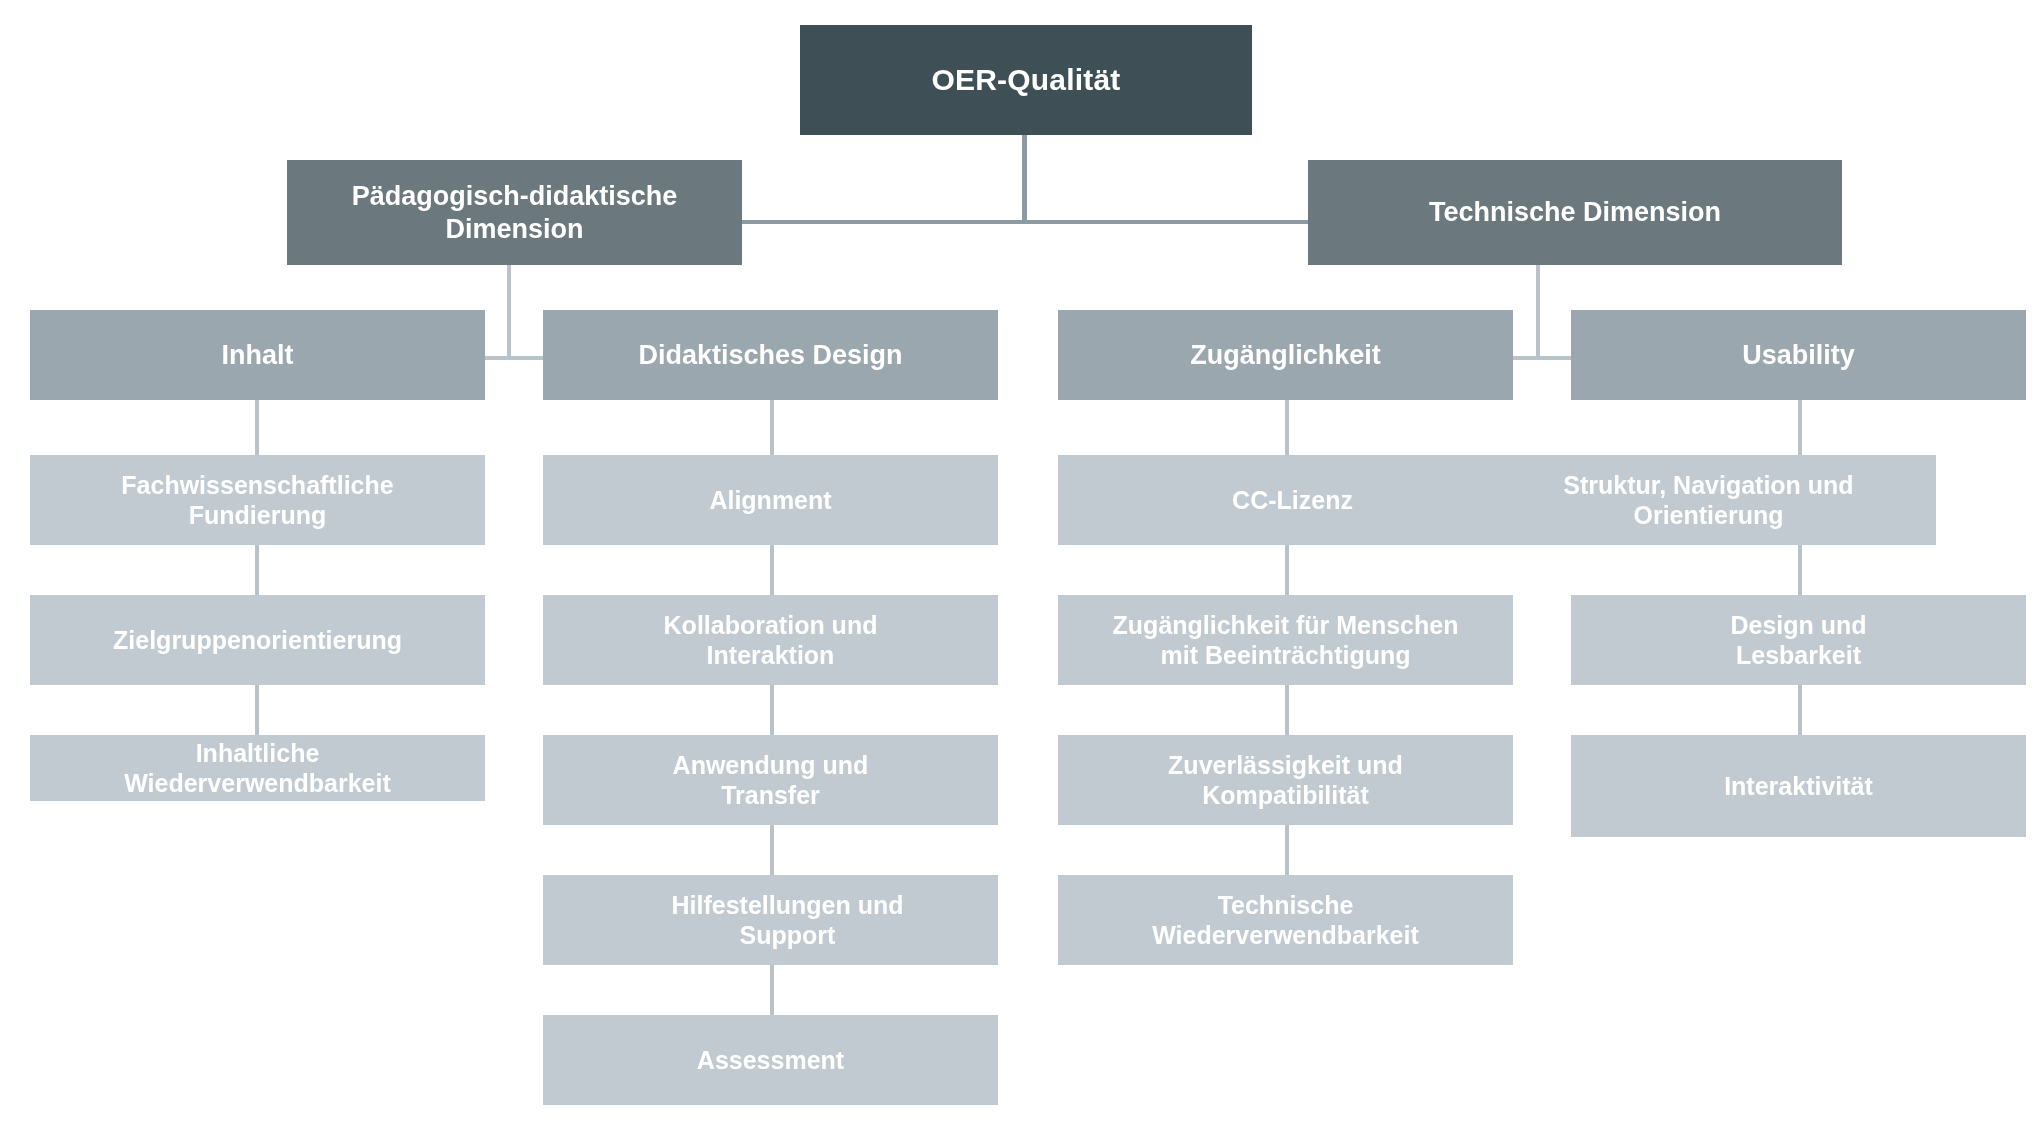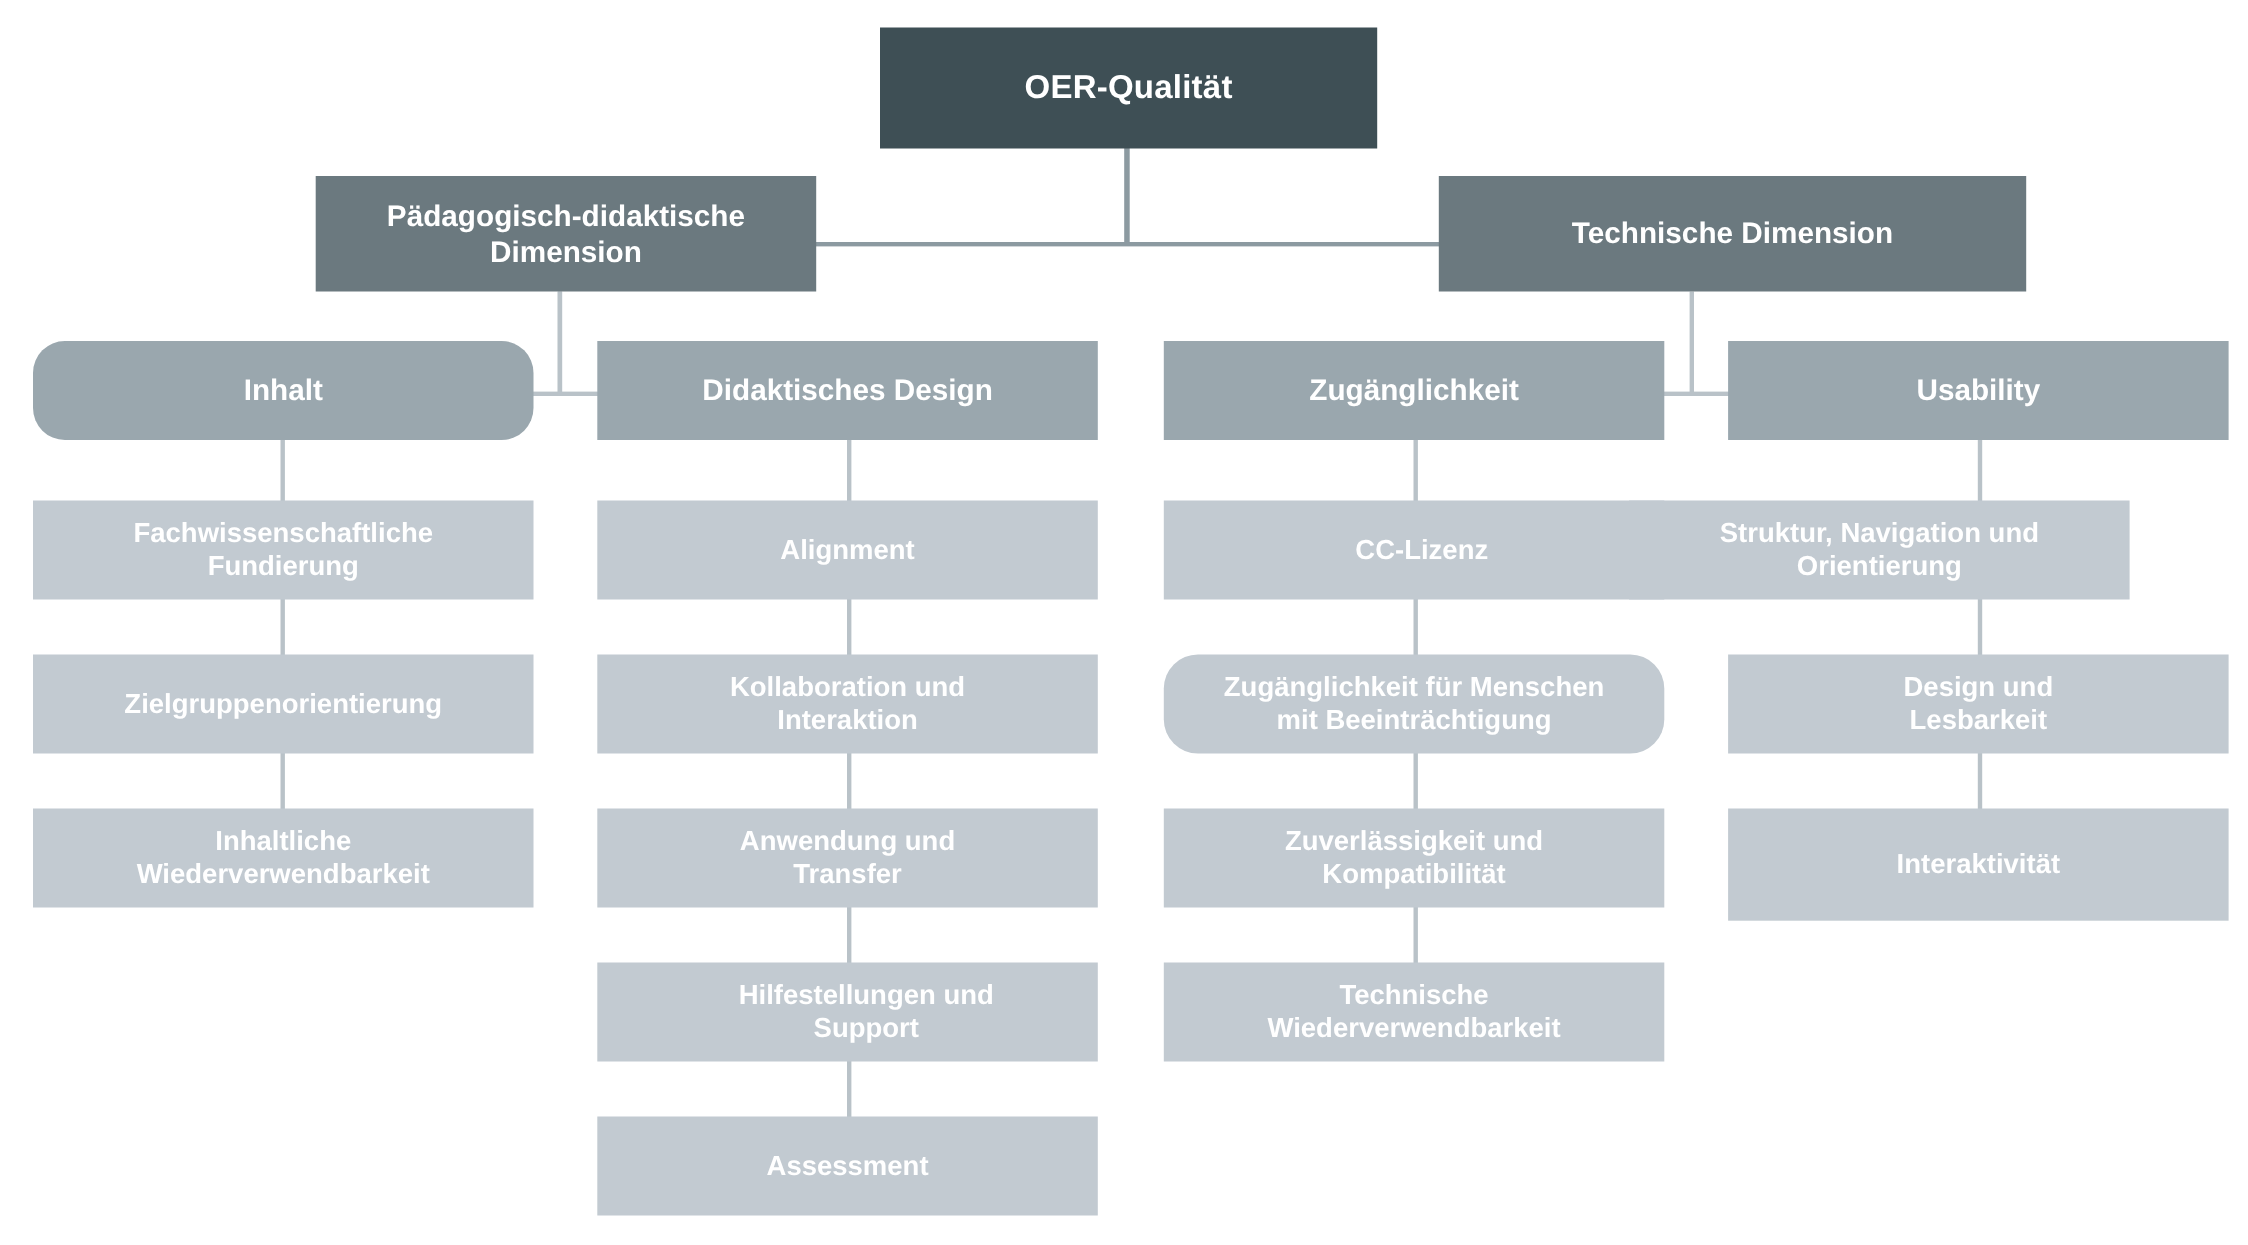--- a/index.html
+++ b/index.html
@@ -110,41 +110,41 @@
   </div>
 
   <div class="node node-dim" style="left:287px; top:160px; width:455px; height:105px;">
     <span class="label">Pädagogisch-didaktische
 Dimension</span>
   </div>
   <div class="node node-dim" style="left:1308px; top:160px; width:534px; height:105px;">
     <span class="label">Technische Dimension</span>
   </div>
 
-  <div class="node node-cat" style="left:30px; top:310px; width:455px; height:90px;border-radius:29px;">
+  <div class="node node-cat" style="left:30px; top:310px; width:455px; height:90px;">
     <span class="label">Inhalt</span>
   </div>
   <div class="node node-cat" style="left:543px; top:310px; width:455px; height:90px;">
     <span class="label">Didaktisches Design</span>
   </div>
   <div class="node node-cat" style="left:1058px; top:310px; width:455px; height:90px;">
     <span class="label">Zugänglichkeit</span>
   </div>
   <div class="node node-cat" style="left:1571px; top:310px; width:455px; height:90px;">
     <span class="label">Usability</span>
   </div>
 
   <div class="node node-leaf" style="left:30px; top:455px; width:455px; height:90px;">
     <span class="label">Fachwissenschaftliche
 Fundierung</span>
   </div>
   <div class="node node-leaf" style="left:30px; top:595px; width:455px; height:90px;">
     <span class="label">Zielgruppenorientierung</span>
   </div>
-  <div class="node node-leaf" style="left:30px; top:735px; width:455px; height:90px;justify-content:flex-end;">
+  <div class="node node-leaf" style="left:30px; top:735px; width:455px; height:66px;justify-content:flex-end;">
     <span class="label">Inhaltliche
 Wiederverwendbarkeit</span>
   </div>
 
   <div class="node node-leaf" style="left:543px; top:455px; width:455px; height:90px;">
     <span class="label">Alignment</span>
   </div>
   <div class="node node-leaf" style="left:543px; top:595px; width:455px; height:90px;">
     <span class="label">Kollaboration und
 Interaktion</span>
@@ -157,21 +157,21 @@
     <span class="label">Hilfestellungen und
 Support</span>
   </div>
   <div class="node node-leaf" style="left:543px; top:1015px; width:455px; height:90px;">
     <span class="label">Assessment</span>
   </div>
 
   <div class="node node-leaf" style="left:1058px; top:455px; width:455px; height:90px;padding-left:24px;">
     <span class="label">CC-Lizenz</span>
   </div>
-  <div class="node node-leaf" style="left:1058px; top:595px; width:455px; height:90px;border-radius:31px;">
+  <div class="node node-leaf" style="left:1058px; top:595px; width:455px; height:90px;">
     <span class="label">Zugänglichkeit für Menschen
 mit Beeinträchtigung</span>
   </div>
   <div class="node node-leaf" style="left:1058px; top:735px; width:455px; height:90px;">
     <span class="label">Zuverlässigkeit und
 Kompatibilität</span>
   </div>
   <div class="node node-leaf" style="left:1058px; top:875px; width:455px; height:90px;">
     <span class="label">Technische
 Wiederverwendbarkeit</span>

